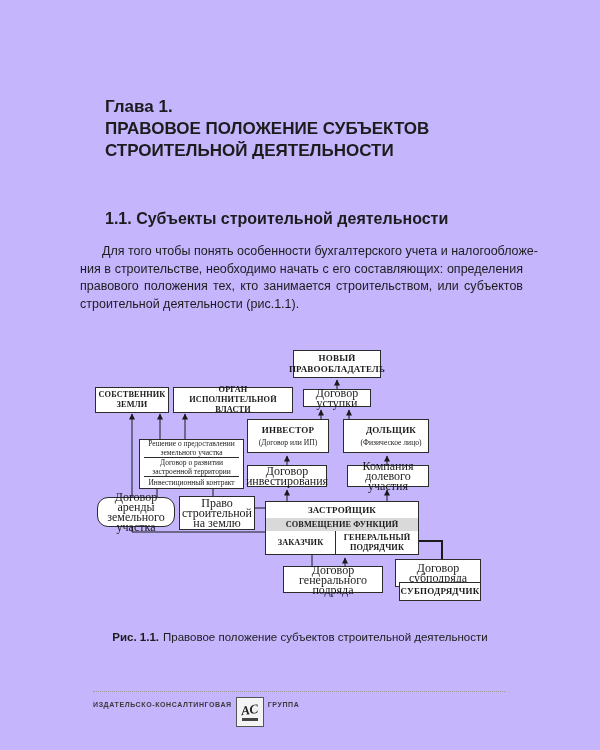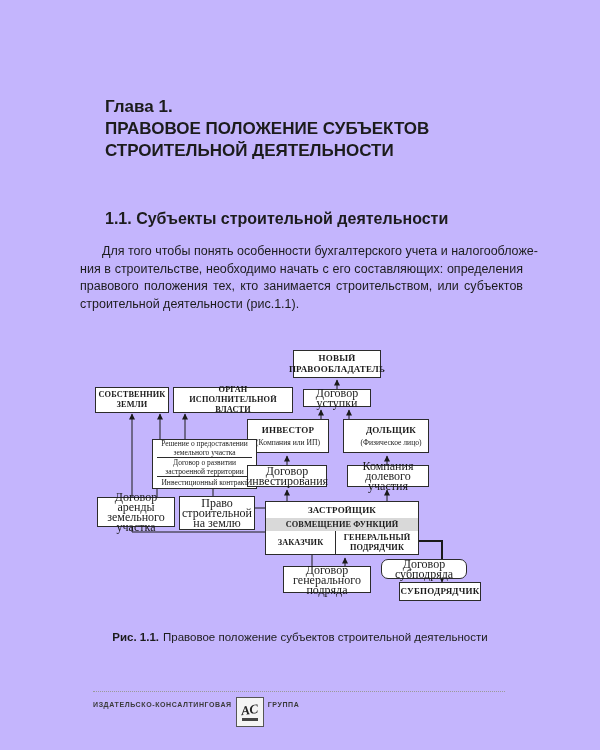--- a/index.html
+++ b/index.html
@@ -18,21 +18,21 @@
   .diagram{position:absolute;left:85px;top:345px;width:420px;height:270px;}
   .connectors{position:absolute;left:0;top:0;width:420px;height:270px;}
   .dbox{position:absolute;border:1px solid #2b2b2b;background:#fff;box-sizing:border-box;
         display:flex;flex-direction:column;align-items:center;justify-content:center;
         text-align:center;font-family:"Liberation Serif",serif;color:#1a1a1a;padding:1px 2px;}
   .caps{font-weight:bold;font-size:9px;line-height:11px;letter-spacing:.2px;}
   .caps-sm{font-weight:bold;font-size:8.3px;line-height:10px;letter-spacing:.1px;}
   .small{font-size:12px;line-height:10px;}
   .tiny{font-size:7.5px;line-height:9.5px;}
   .sub{font-size:7.6px;line-height:9px;margin-top:2px;}
-  .threerow{padding:4px;margin-left:13px;}
+  .threerow{padding:4px;}
   .threerow .row{width:100%;box-sizing:border-box;padding:1px 2px;display:flex;align-items:center;justify-content:center;}
   .threerow .row.sep{border-bottom:1px solid #2b2b2b;}
   .central{padding:0;}
   .central .r1{width:100%;display:flex;align-items:center;justify-content:center;height:16px;}
   .central .band{width:100%;display:flex;align-items:center;justify-content:center;height:13px;background:#d9d9d9;}
   .central .r3{width:100%;flex:1;display:flex;}
   .central .cell{display:flex;align-items:center;justify-content:center;box-sizing:border-box;text-align:center;}
   .central .cell.left{width:70px;border-right:1px solid #2b2b2b;}
   .central .cell.right{flex:1;}
 
@@ -102,54 +102,54 @@
     <div class="dbox caps" style="left:208px;top:5px;width:88px;height:28px;">НОВЫЙ ПРАВООБЛАДАТЕЛЬ</div>
 
     <div class="dbox small" style="left:218px;top:44px;width:68px;height:18px;">Договор уступки</div>
 
     <div class="dbox caps-sm" style="left:10px;top:42px;width:74px;height:26px;">СОБСТВЕННИК ЗЕМЛИ</div>
 
     <div class="dbox caps-sm" style="left:88px;top:42px;width:120px;height:26px;">ОРГАН ИСПОЛНИТЕЛЬНОЙ ВЛАСТИ</div>
 
     <div class="dbox" style="left:162px;top:74px;width:82px;height:34px;">
       <span class="caps">ИНВЕСТОР</span>
-      <span class="sub">(Компания или ИП)</span>
+      <span class="sub">(Договор или ИП)</span>
     </div>
 
     <div class="dbox" style="left:258px;top:74px;width:86px;height:34px;padding-left:12px;">
       <span class="caps">ДОЛЬЩИК</span>
       <span class="sub">(Физическое лицо)</span>
     </div>
 
     <div class="dbox threerow" style="left:54px;top:94px;width:105px;height:50px;">
       <div class="row sep tiny" style="height:19px;">Решение о предоставлении земельного участка</div>
       <div class="row sep tiny" style="height:19px;">Договор о развитии застроенной территории</div>
       <div class="row tiny" style="height:12px;">Инвестиционный контракт</div>
     </div>
 
     <div class="dbox small" style="left:162px;top:120px;width:80px;height:22px;">Договор инвестирования</div>
 
     <div class="dbox small" style="left:262px;top:120px;width:82px;height:22px;">Компания долевого участия</div>
 
-    <div class="dbox small" style="left:12px;top:152px;width:78px;height:30px;">Договор аренды земельного участка</div>
+    <div class="dbox small" style="left:12px;top:152px;width:78px;height:30px;border-radius:11px;">Договор аренды земельного участка</div>
 
     <div class="dbox small" style="left:94px;top:151px;width:76px;height:34px;">Право строительной на землю</div>
 
     <div class="dbox central" style="left:180px;top:156px;width:154px;height:54px;">
       <div class="r1 caps">ЗАСТРОЙЩИК</div>
       <div class="band caps-sm">СОВМЕЩЕНИЕ ФУНКЦИЙ</div>
       <div class="r3">
         <div class="cell left caps-sm">ЗАКАЗЧИК</div>
         <div class="cell right caps-sm">ГЕНЕРАЛЬНЫЙ ПОДРЯДЧИК</div>
       </div>
     </div>
 
-    <div class="dbox small" style="left:198px;top:221px;width:88px;height:27px;">Договор генерального подряда</div>
+    <div class="dbox small" style="left:198px;top:221px;width:100px;height:27px;">Договор генерального подряда</div>
 
-    <div class="dbox small" style="left:296px;top:214px;width:86px;height:20px;border-radius:7px;">Договор субподряда</div>
+    <div class="dbox small" style="left:310px;top:214px;width:86px;height:28px;">Договор субподряда</div>
 
     <div class="dbox caps" style="left:314px;top:237px;width:82px;height:19px;">СУБПОДРЯДЧИК</div>
   </div>
 
   <div class="fig-caption">
     <span class="bold">Рис. 1.1.</span><span class="txt">Правовое положение субъектов строительной деятельности</span>
   </div>
 
   <div class="footer-line"></div>
 

